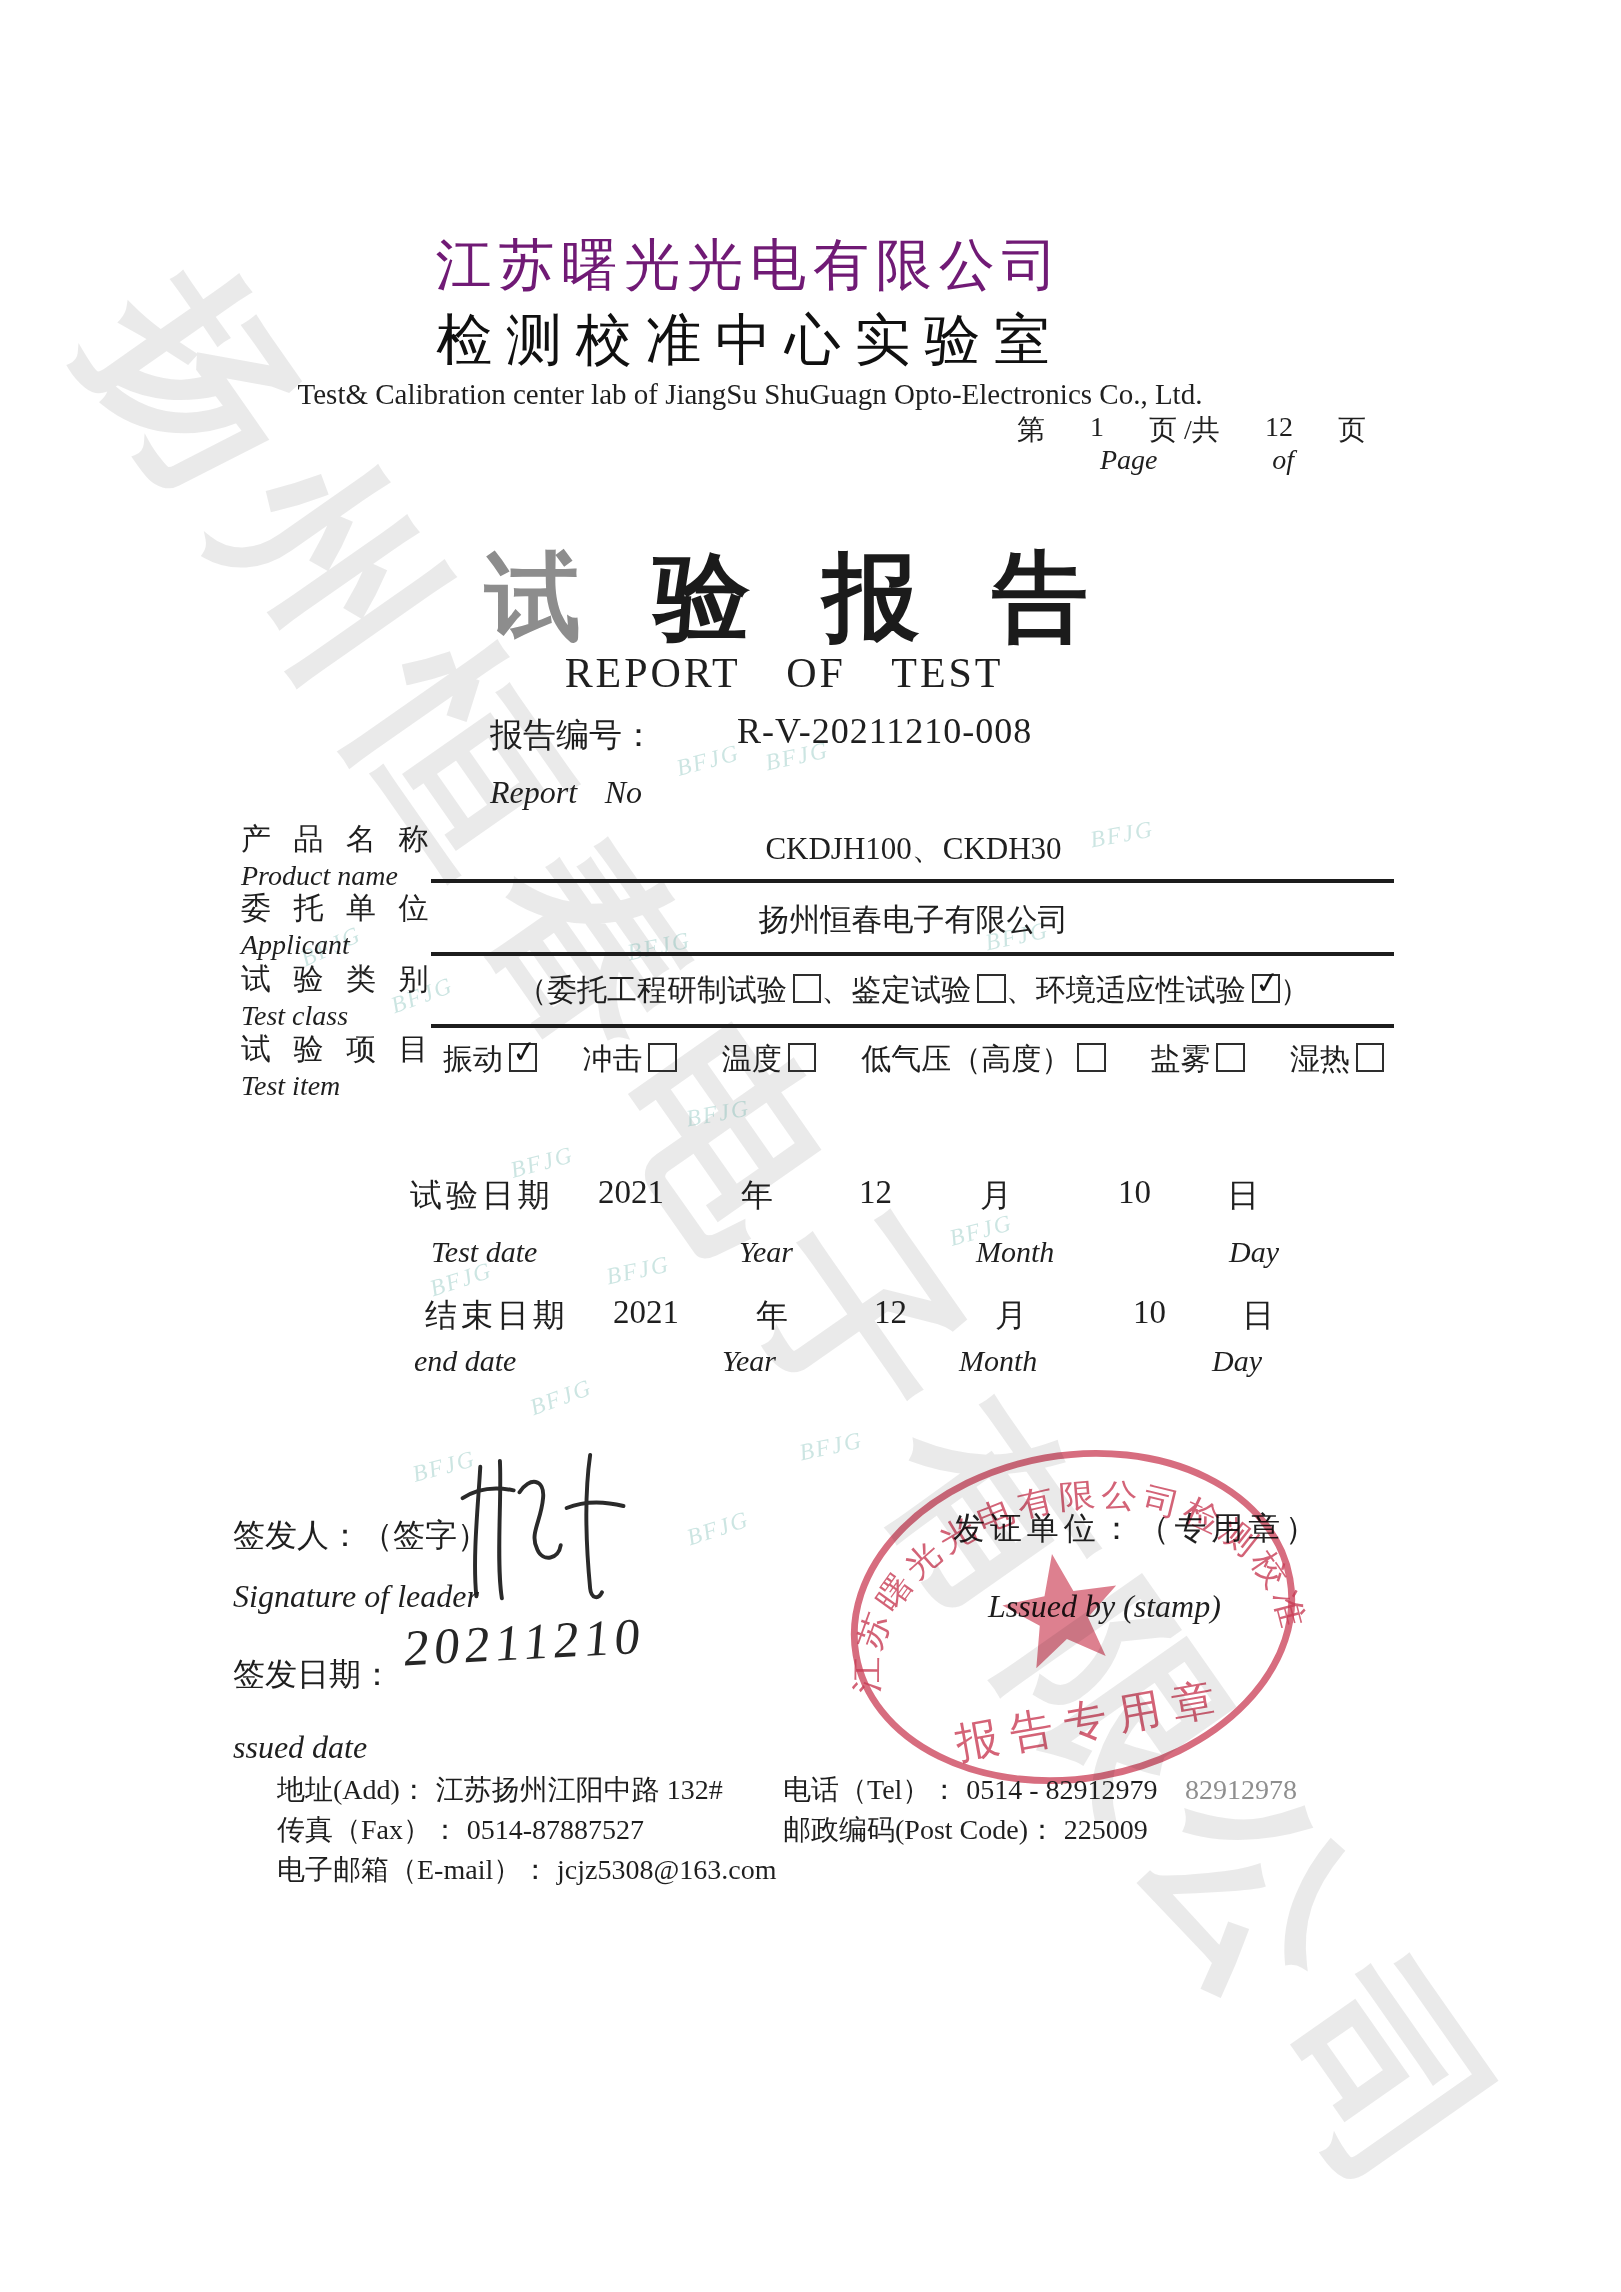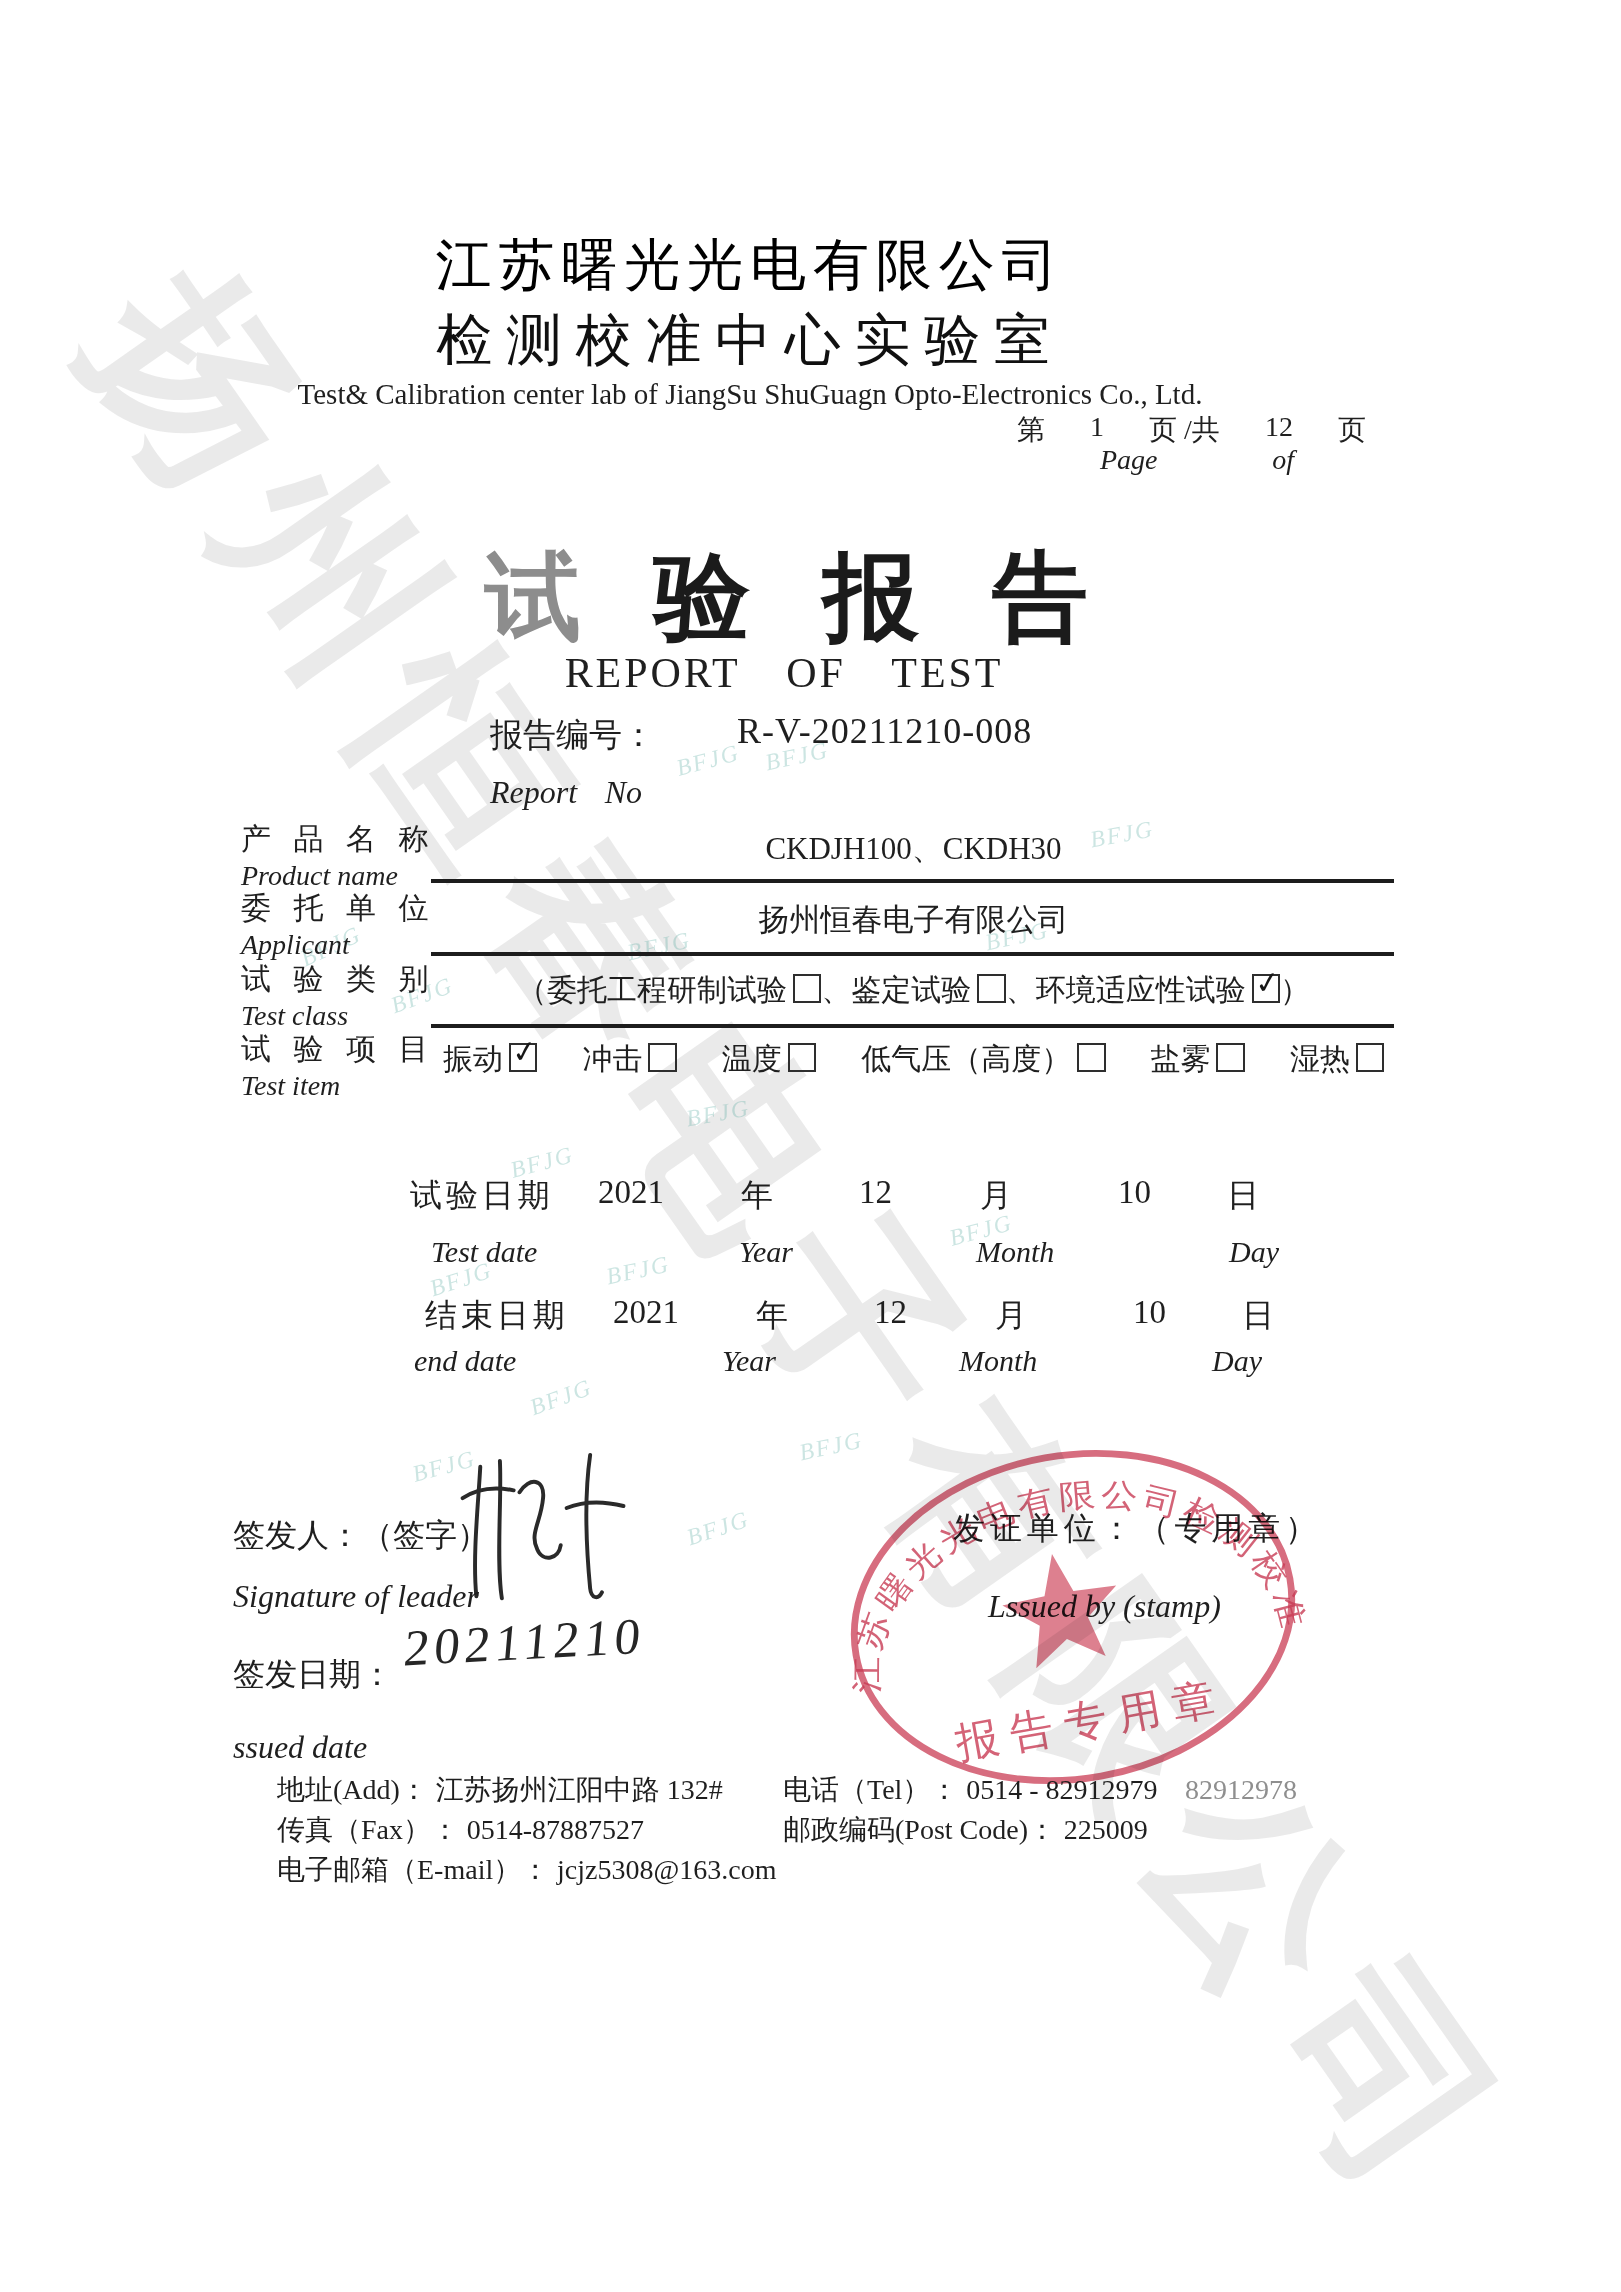--- a/index.html
+++ b/index.html
@@ -11,21 +11,21 @@
   .wm-main{
     position:absolute;left:250px;top:221px;transform-origin:0 0;transform:rotate(55deg);
     font-size:201px;font-weight:bold;letter-spacing:29px;white-space:nowrap;
     color:rgba(95,95,95,0.13);z-index:0;pointer-events:none;
   }
   .wm-scatter{
     position:absolute;font-size:23.5px;font-style:italic;letter-spacing:2px;
     color:rgba(85,170,160,0.30);pointer-events:none;
   }
   
-  .company{position:absolute;top:228px;left:0;width:1500px;text-align:center;font-size:56px;letter-spacing:6.9px;color:#000000;}
+  .company{position:absolute;top:228px;left:0;width:1500px;text-align:center;font-size:56px;letter-spacing:6.9px;color:#701a75;}
   .lab{position:absolute;top:303px;left:0;width:1500px;text-align:center;font-size:56px;letter-spacing:13.7px;color:#101010;}
   .lab-en{position:absolute;top:378px;left:0;width:1500px;text-align:center;font-size:29px;}
   .pg-cn{position:absolute;top:411px;left:1017px;width:349px;display:flex;justify-content:space-between;font-size:28px;}
   .pg-en{position:absolute;top:444px;left:1100px;width:194px;display:flex;justify-content:space-between;font-style:italic;font-size:28px;}
   
   .big-title{
     position:absolute;top:534px;left:0;width:1568px;text-align:center;
     font-family:"Liberation Sans","DejaVu Sans",sans-serif;
     font-size:96px;font-weight:bold;letter-spacing:73px;padding-left:39px;color:#1b1b1b;
   }

